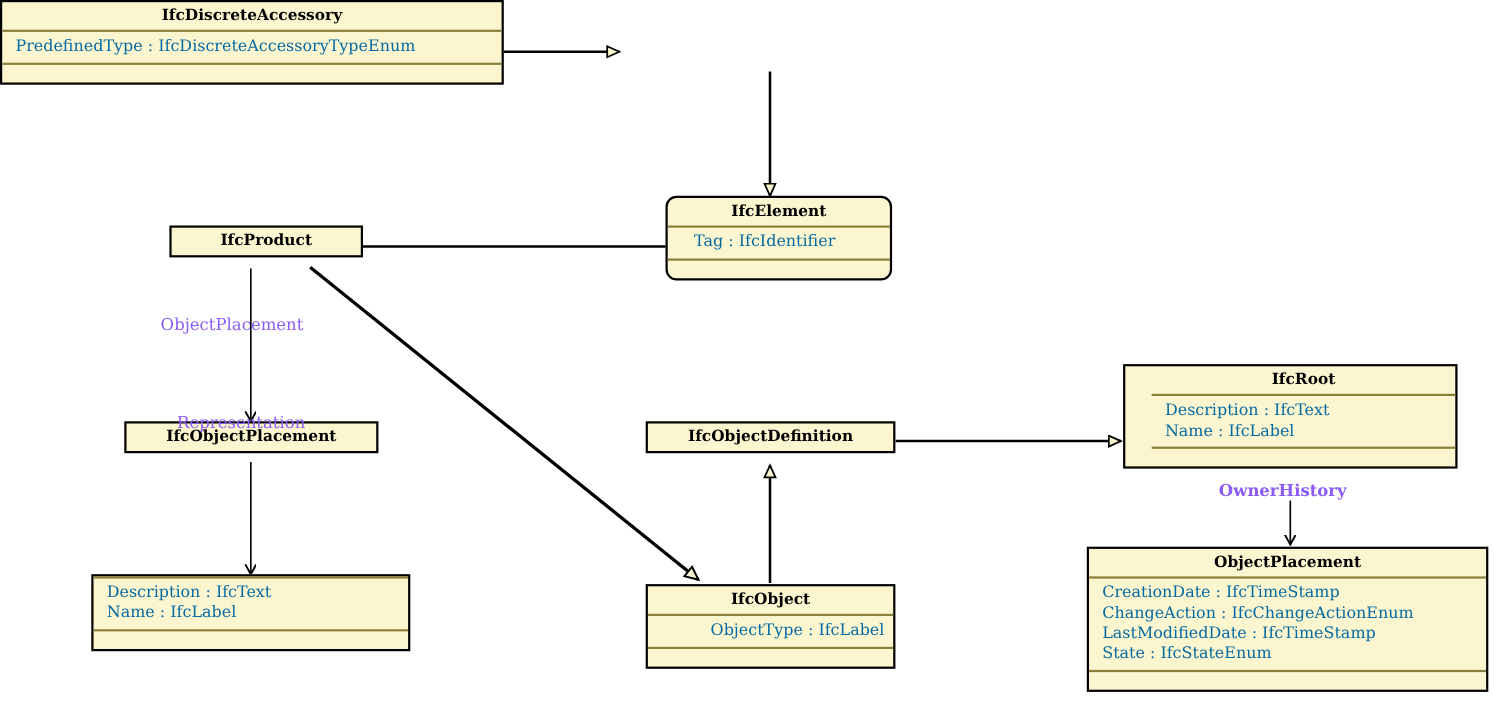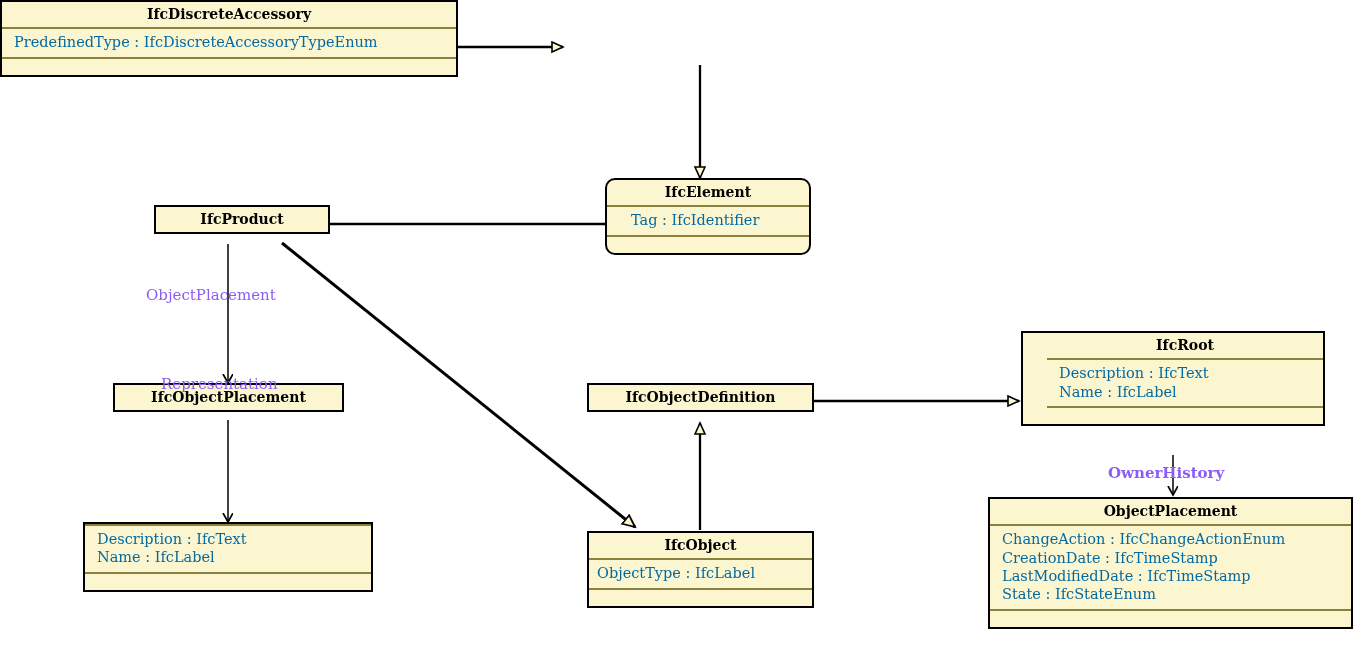--- a/index.html
+++ b/index.html
@@ -162,21 +162,21 @@
     <div class="uml-ops"></div>
   </div>
 
   <div class="uml-class" style="left:587px; top:383px; width:227px;">
     <div class="uml-name">IfcObjectDefinition</div>
   </div>
 
   <div class="uml-class" style="left:587px; top:531px; width:227px;">
     <div class="uml-name">IfcObject</div>
     <div class="uml-sep"></div>
-    <div class="uml-attrs" style="text-align:left; padding-left:8px;">
+    <div class="uml-attrs" style="text-align:right; padding-left:8px;">
       <div class="uml-attr">ObjectType : IfcLabel</div>
     </div>
     <div class="uml-sep"></div>
     <div class="uml-ops"></div>
   </div>
 
   <div class="uml-class" style="left:1021px; top:331px; width:304px;padding-left:24px;">
     <div class="uml-name">IfcRoot</div>
     <div class="uml-sep"></div>
     <div class="uml-attrs">
@@ -184,28 +184,28 @@
       <div class="uml-attr">Name : IfcLabel</div>
     </div>
     <div class="uml-sep"></div>
     <div class="uml-ops"></div>
   </div>
 
   <div class="uml-class" style="left:988px; top:497px; width:365px;">
     <div class="uml-name">ObjectPlacement</div>
     <div class="uml-sep"></div>
     <div class="uml-attrs">
+      <div class="uml-attr">CreationDate : IfcTimeStamp</div>
       <div class="uml-attr">ChangeAction : IfcChangeActionEnum</div>
-      <div class="uml-attr">CreationDate : IfcTimeStamp</div>
       <div class="uml-attr">LastModifiedDate : IfcTimeStamp</div>
       <div class="uml-attr">State : IfcStateEnum</div>
     </div>
     <div class="uml-sep"></div>
     <div class="uml-ops"></div>
   </div>
 
   <div class="edge-label" style="left:146px; top:286px;">ObjectPlacement</div>
 
   <div class="edge-label" style="left:161px; top:375px;">Representation</div>
 
-  <div class="edge-label bold" style="left:1108px; top:464px;">OwnerHistory</div>
+  <div class="edge-label bold" style="left:1108px; top:437px;">OwnerHistory</div>
 
 </div>
 
 </body></html>

